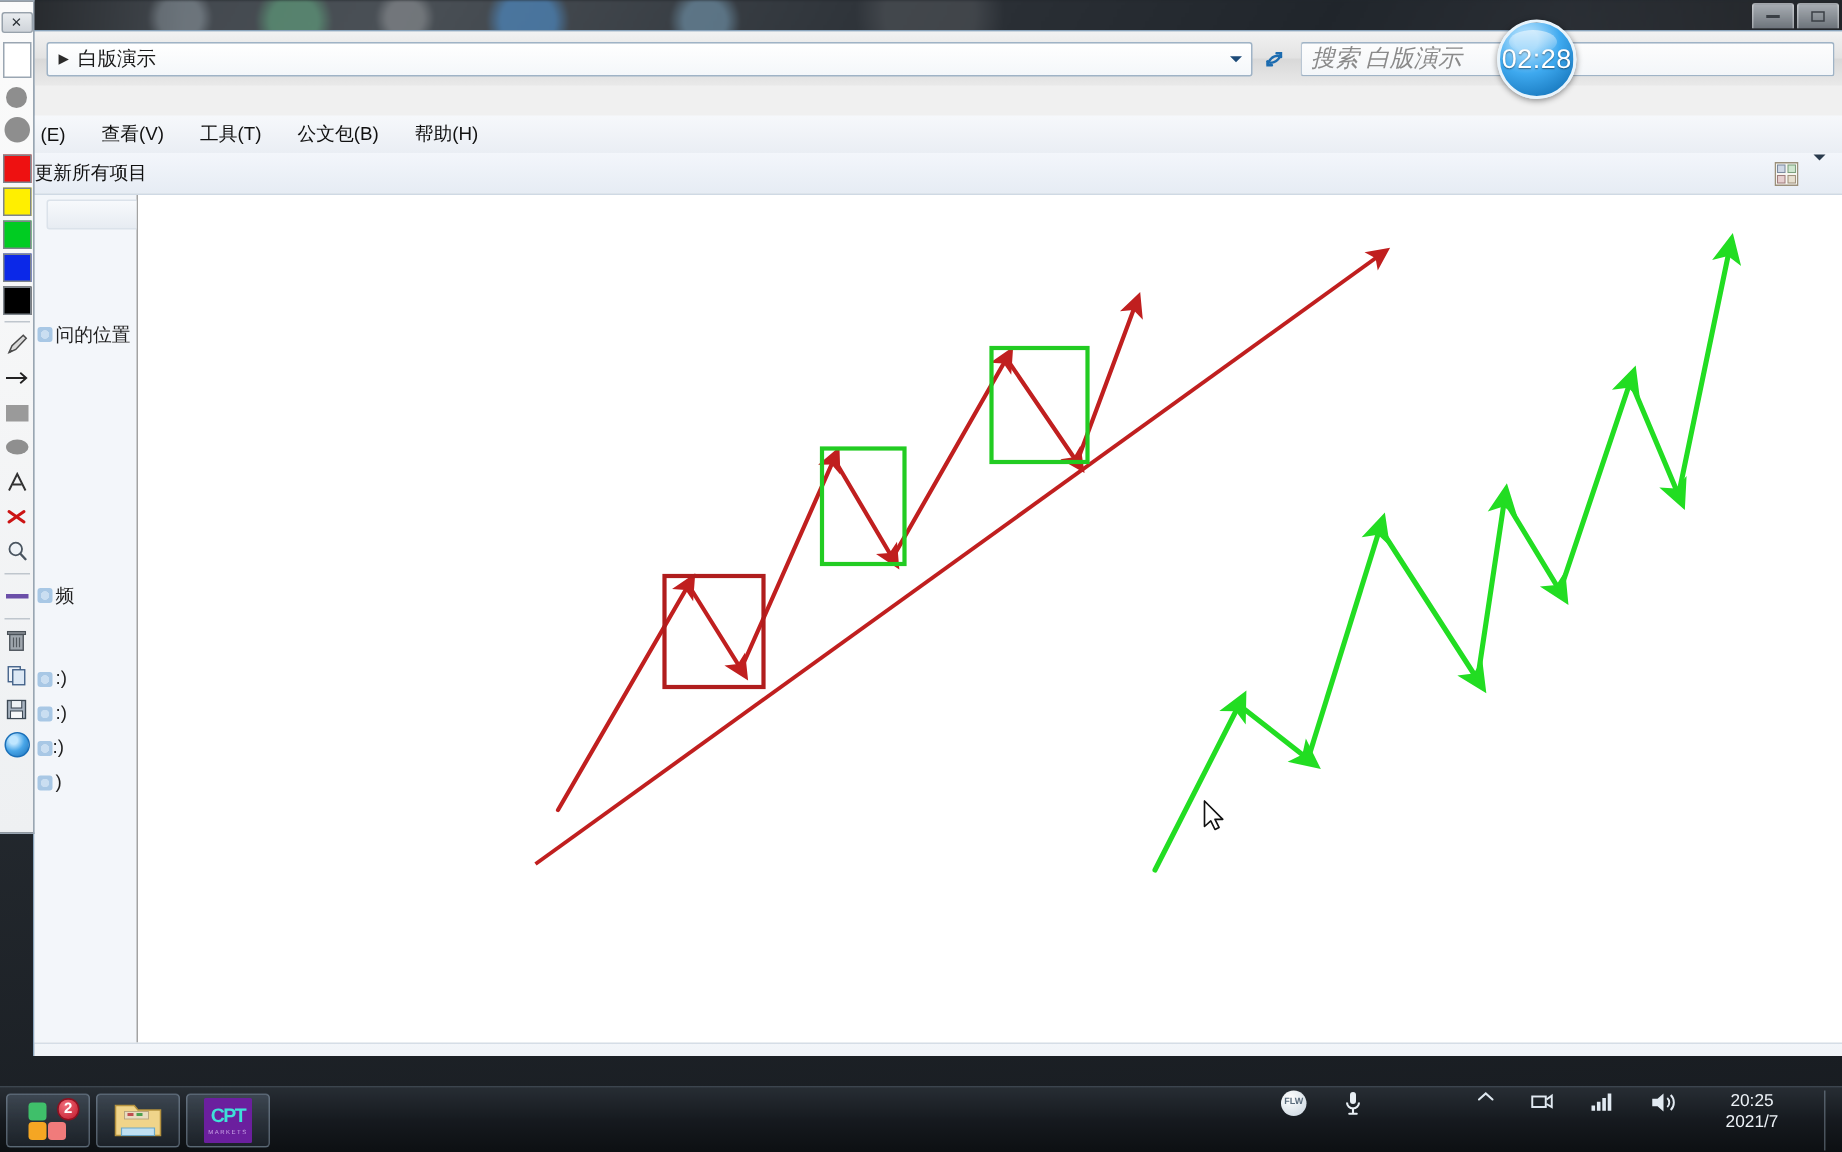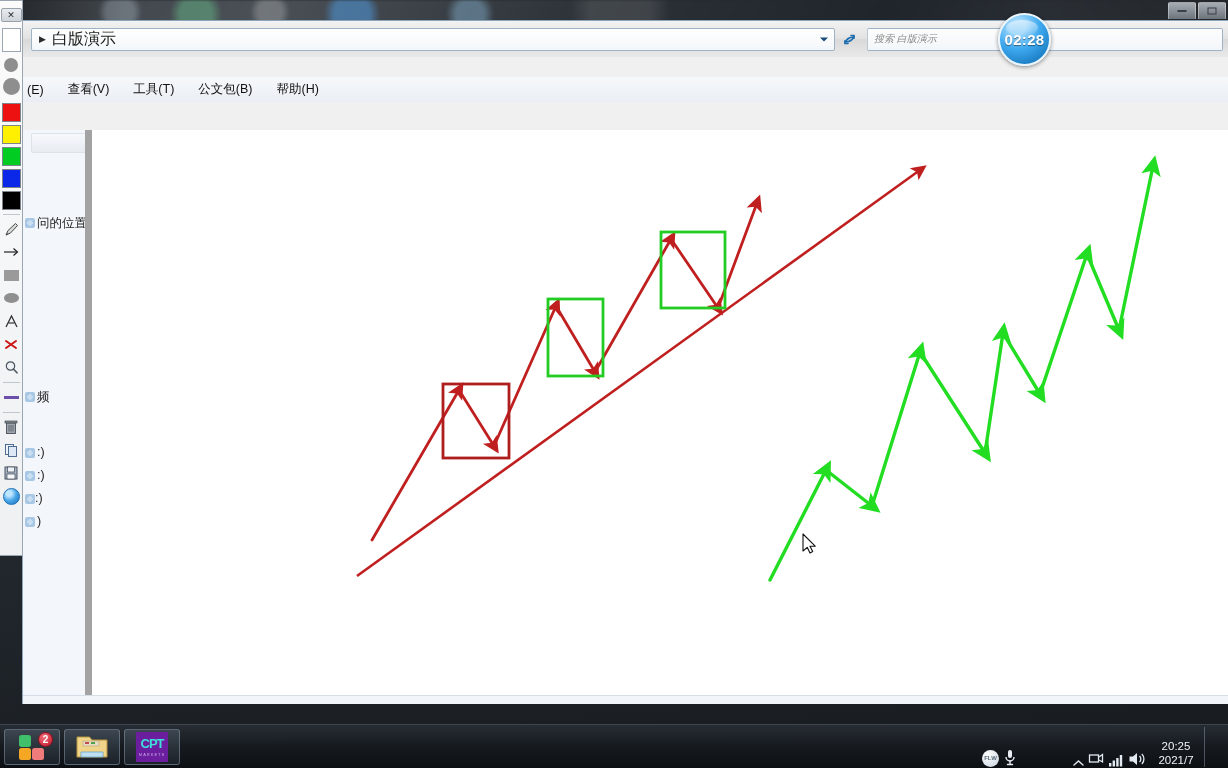--- a/index.html
+++ b/index.html
@@ -72,21 +72,21 @@
   }
   .addr-box {
     flex: 0 0 804px; height: 23px; margin-left: 4px;
     background: linear-gradient(180deg,#ffffff,#f4f7fa);
     border: 1px solid #9fb3c6;
     border-radius: 2px;
     display: flex; align-items: center; gap: 6px; padding: 0 4px;
     position: relative;
   }
   .crumb-arrow { color: #2b2b2b; font-size: 9px; line-height: 1; padding-left: 3px; }
-  .crumb-text { font-size: 16px; color: #1a1a1a; }
+  .crumb-text { font-size: 13px; color: #1a1a1a; }
   .addr-drop {
     position: absolute; right: 2px; top: 50%; transform: translateY(-50%);
     width: 16px; height: 19px; display: flex; align-items: center; justify-content: center;
   }
   .caret-dn {
     width: 0; height: 0; border-left: 4px solid transparent; border-right: 4px solid transparent;
     border-top: 4px solid #1c4a78;
   }
   .refresh-btn {
     width: 24px; height: 23px; margin-left: 2px;
@@ -94,21 +94,21 @@
     border: 1px solid transparent;
   }
   .refresh-btn svg { display: block; }
   .search-box {
     flex: 1; height: 23px; margin-left: 6px; margin-right: 2px;
     background: linear-gradient(180deg,#fdfdfd,#f3f6f9);
     border: 1px solid #9fb3c6; border-left: 1px solid #b9c6d3;
     border-radius: 2px;
     display: flex; align-items: center; padding: 0 6px;
   }
-  .search-box span { font-size: 10px; color: #8a8a8a; font-style: italic; }
+  .search-box span { font-size: 16px; color: #8a8a8a; font-style: italic; }
 
   
   .menubar {
     position: absolute; left: 0; top: 56px; width: 1206px; height: 25px;
     background: linear-gradient(180deg,#f6f8fb,#eaeef4);
     display: flex; align-items: center; padding-left: 0;
   }
   .menu-item {
     font-size: 12.5px; color: #111; padding: 3px 12px; white-space: nowrap;
   }
@@ -127,21 +127,21 @@
   .views-icon { width: 16px; height: 16px; display: block; }
 
   
   .content {
     position: absolute; left: 0; top: 109px; width: 1206px; height: 565px;
     display: flex; background: #fff;
   }
   .navpane {
     width: 69px; height: 100%;
     background: #f3f6fa;
-    border-right: 7px solid #a3a3a3;
+    border-right: 1px solid #a3a3a3;
     position: relative; overflow: hidden;
   }
   .np-head {
     position: absolute; left: 8px; top: 3px; width: 66px; height: 20px;
     background: linear-gradient(180deg,#f7f9fc,#e7ecf2);
     border: 1px solid #dbe2ea; border-radius: 2px;
   }
   .np-entry {
     position: absolute; font-size: 12.5px; color: #1f1f1f; white-space: nowrap;
   }
@@ -207,21 +207,21 @@
   .timer {
     position: absolute; left: 998px; top: 13px;
     width: 53px; height: 53px; border-radius: 50%;
     background: radial-gradient(circle at 36% 24%, #9fd7fb 0 16%, #3ea9ef 46%, #1c7ec4 80%, #1669a8 100%);
     border: 2px solid #e9f4fb;
     box-shadow: 0 1px 4px rgba(0,0,0,.45);
     display: flex; align-items: center; justify-content: center;
     z-index: 60;
   }
   .timer span {
-    font-size: 15px; color: #ffffff; font-weight: bold;
+    font-size: 18px; color: #ffffff; font-weight: normal;
     text-shadow: 0 1px 1px rgba(0,0,0,.45);
     letter-spacing: .3px;
   }
   .timer::after {
     content: ""; position: absolute; left: 6px; top: 5px;
     width: 32px; height: 16px; border-radius: 50%;
     background: linear-gradient(180deg, rgba(255,255,255,.55), rgba(255,255,255,0));
   }
 
   
@@ -251,21 +251,21 @@
   }
   .cpt-icon {
     width: 32px; height: 30px; background: #6b1f9e;
     display: flex; flex-direction: column; align-items: center; justify-content: center;
     border-radius: 1px;
   }
   .cpt-icon b { color: #3fe0d8; font-size: 13px; line-height: 1; letter-spacing: -1px; text-align: right; }
   .cpt-icon small { color: #c9a6e8; font-size: 4px; letter-spacing: 1px; margin-top: 2px; }
 
   .tray {
-    margin-left: auto; display: flex; align-items: flex-end; gap: 4px; padding-right: 16px;
+    margin-left: auto; display: flex; align-items: flex-start; gap: 24px; padding-right: 4px;
   }
   .tray-ico { display: flex; align-items: center; justify-content: center; }
   .flw-badge {
     width: 17px; height: 17px; border-radius: 50%;
     background: radial-gradient(circle at 35% 30%, #ffffff, #c7d3de);
     color: #5a6b7c; font-size: 6px; font-weight: bold;
     display: flex; align-items: center; justify-content: center;
   }
   .clock {
     color: #eef3f8; font-size: 11.5px; text-align: center;
@@ -317,20 +317,37 @@
     </div>
 
     <div class="menubar">
       <div class="menu-item" style="padding-left:4px">(E)</div>
       <div class="menu-item">查看(V)</div>
       <div class="menu-item">工具(T)</div>
       <div class="menu-item">公文包(B)</div>
       <div class="menu-item">帮助(H)</div>
     </div>
 
+    <div class="cmdbar">
+      <div class="cmd-text">更新所有项目</div>
+      <div class="cmd-right">
+        <span>
+          <svg class="views-icon" viewBox="0 0 16 16">
+            <rect x="0.5" y="0.5" width="15" height="15" fill="#f7f7f2" stroke="#9a8f7a"></rect>
+            <rect x="2" y="2" width="5" height="5" fill="#cfd8e6" stroke="#7d8ba0" stroke-width=".7"></rect>
+            <rect x="9" y="2" width="5" height="5" fill="#cfe6cf" stroke="#7da07d" stroke-width=".7"></rect>
+            <rect x="2" y="9" width="5" height="5" fill="#e6cfcf" stroke="#a07d7d" stroke-width=".7"></rect>
+            <rect x="9" y="9" width="5" height="5" fill="#e6dfcf" stroke="#a0927d" stroke-width=".7"></rect>
+          </svg>
+        </span>
+        <span>
+          <span class="caret-dn" style="border-top-color:#2a3b4d"></span>
+        </span>
+      </div>
+    </div>
 
     <div class="content">
       <div class="navpane">
         <div class="np-head"></div>
         <div class="np-star" style="left:2px; top:88px"></div>
         <div class="np-entry" style="left:14px; top:85px">问的位置</div>
         <div class="np-star" style="left:2px; top:262px"></div>
         <div class="np-entry" style="left:14px; top:259px">频</div>
         <div class="np-star" style="left:2px; top:318px"></div>
         <div class="np-entry" style="left:14px; top:315px">:)</div>

